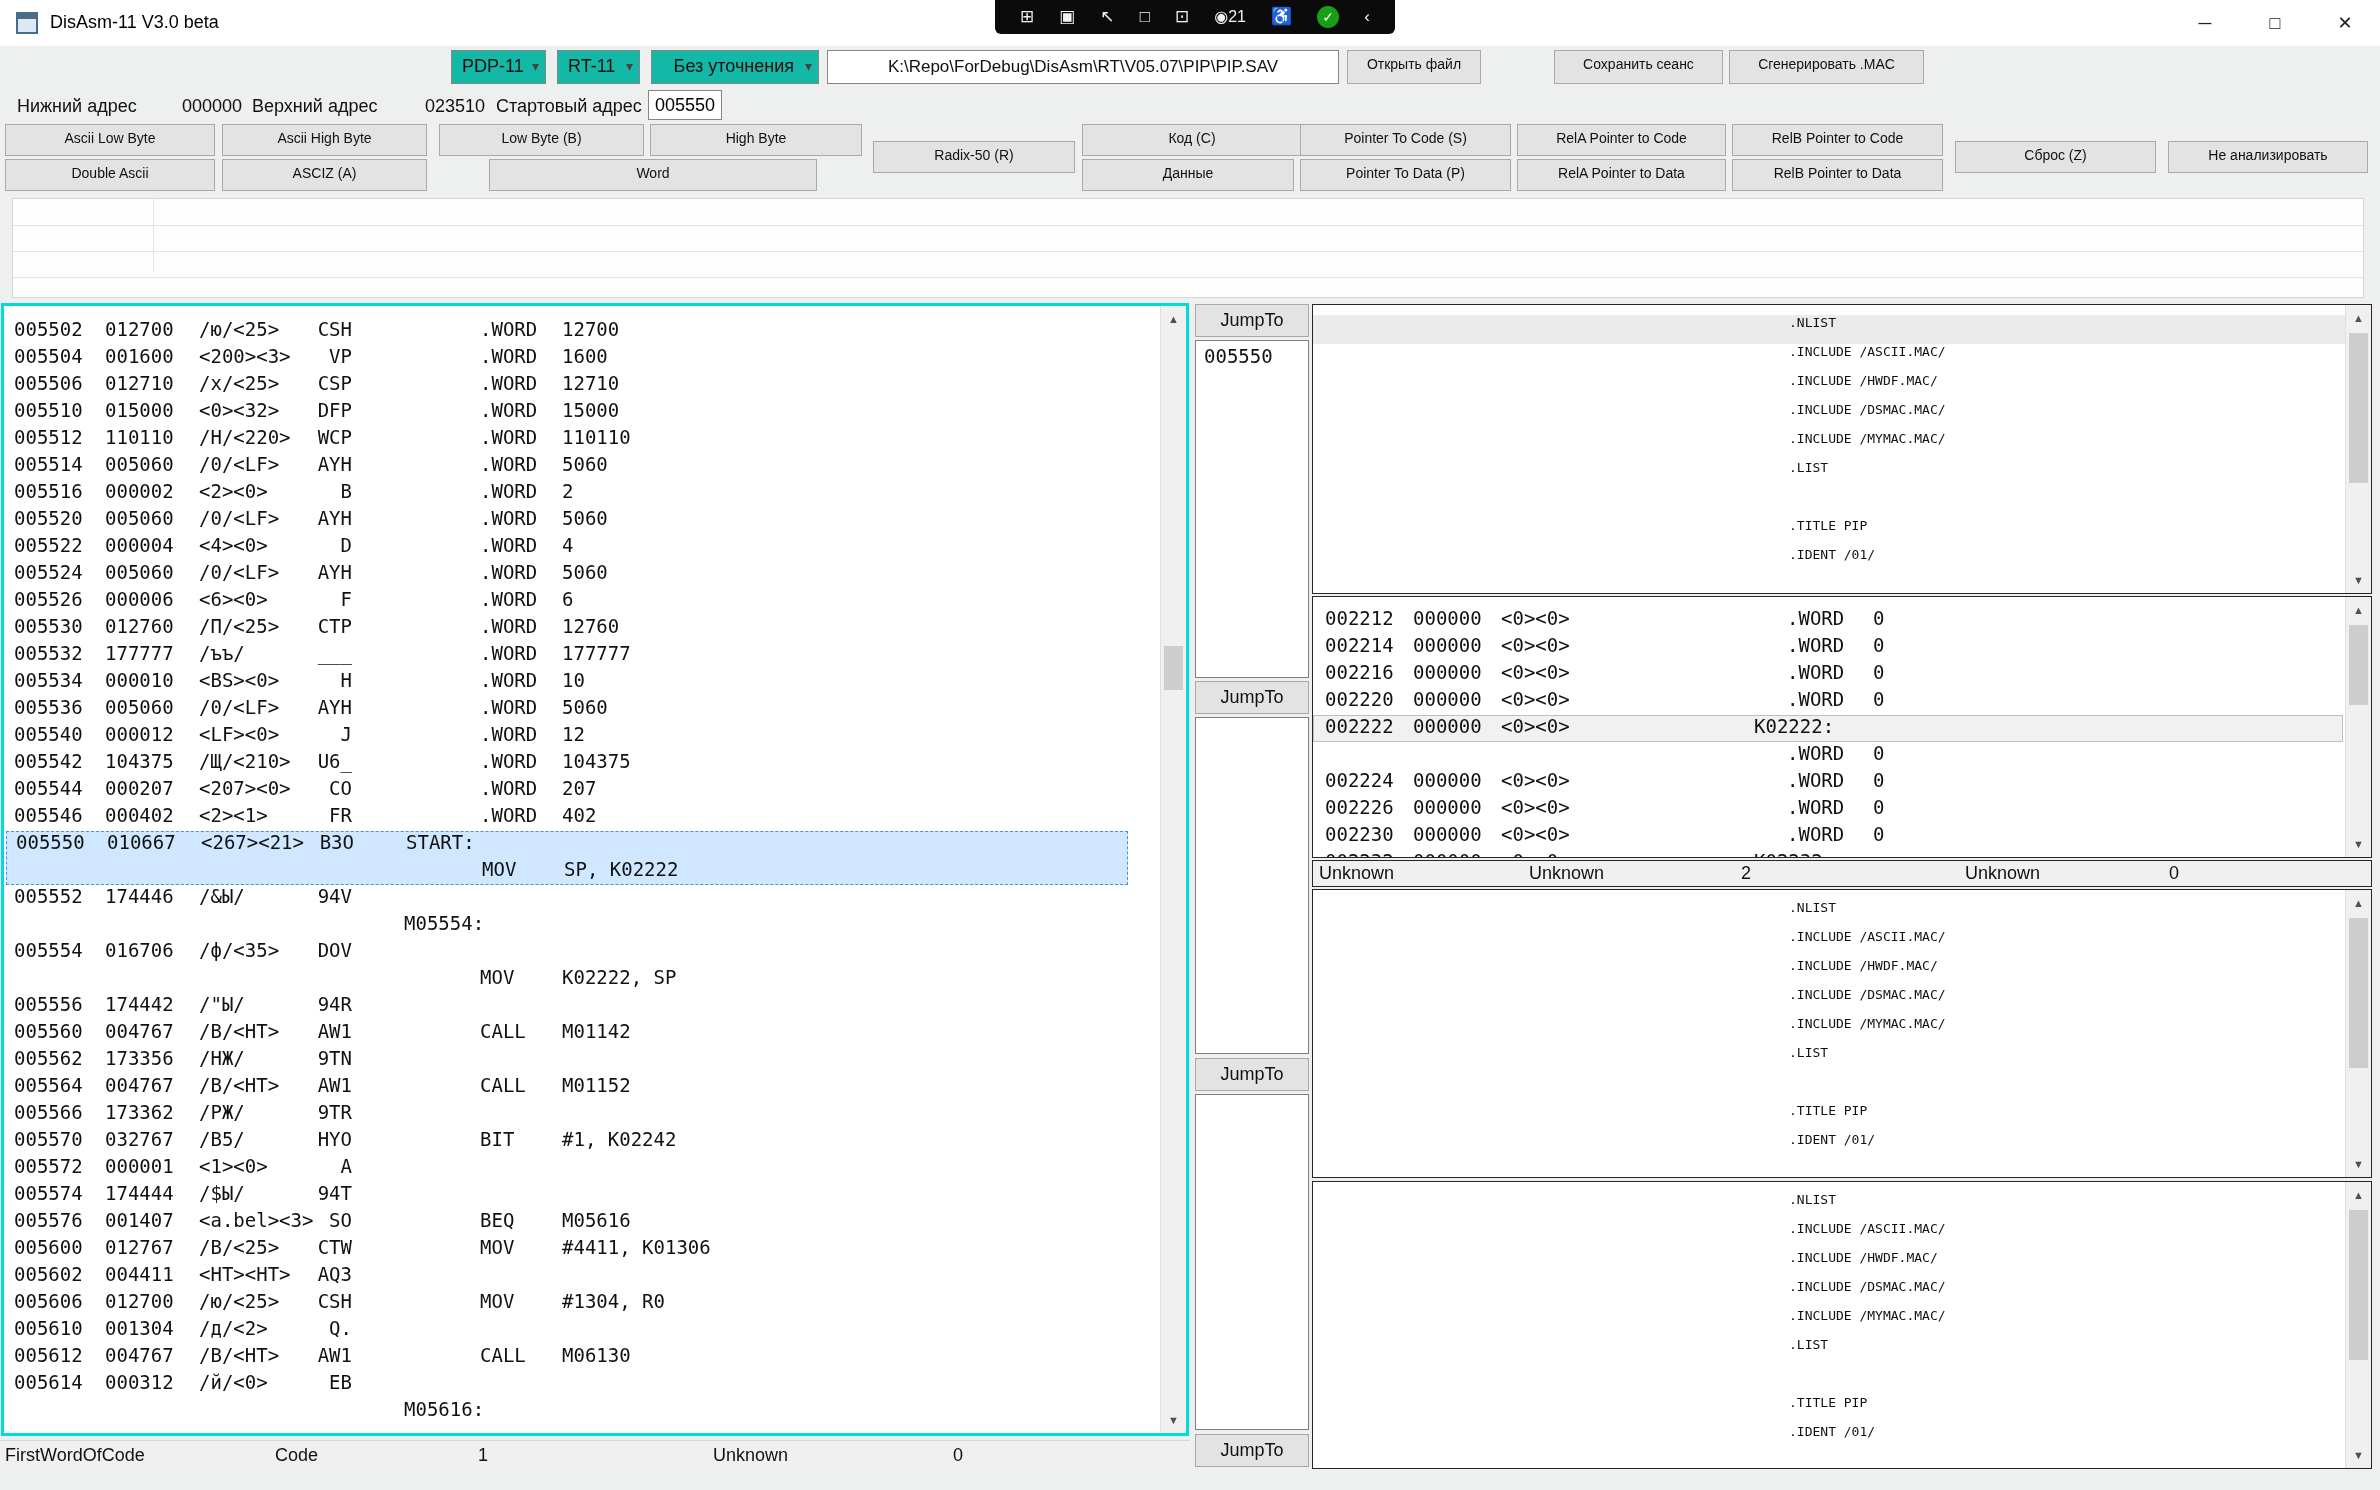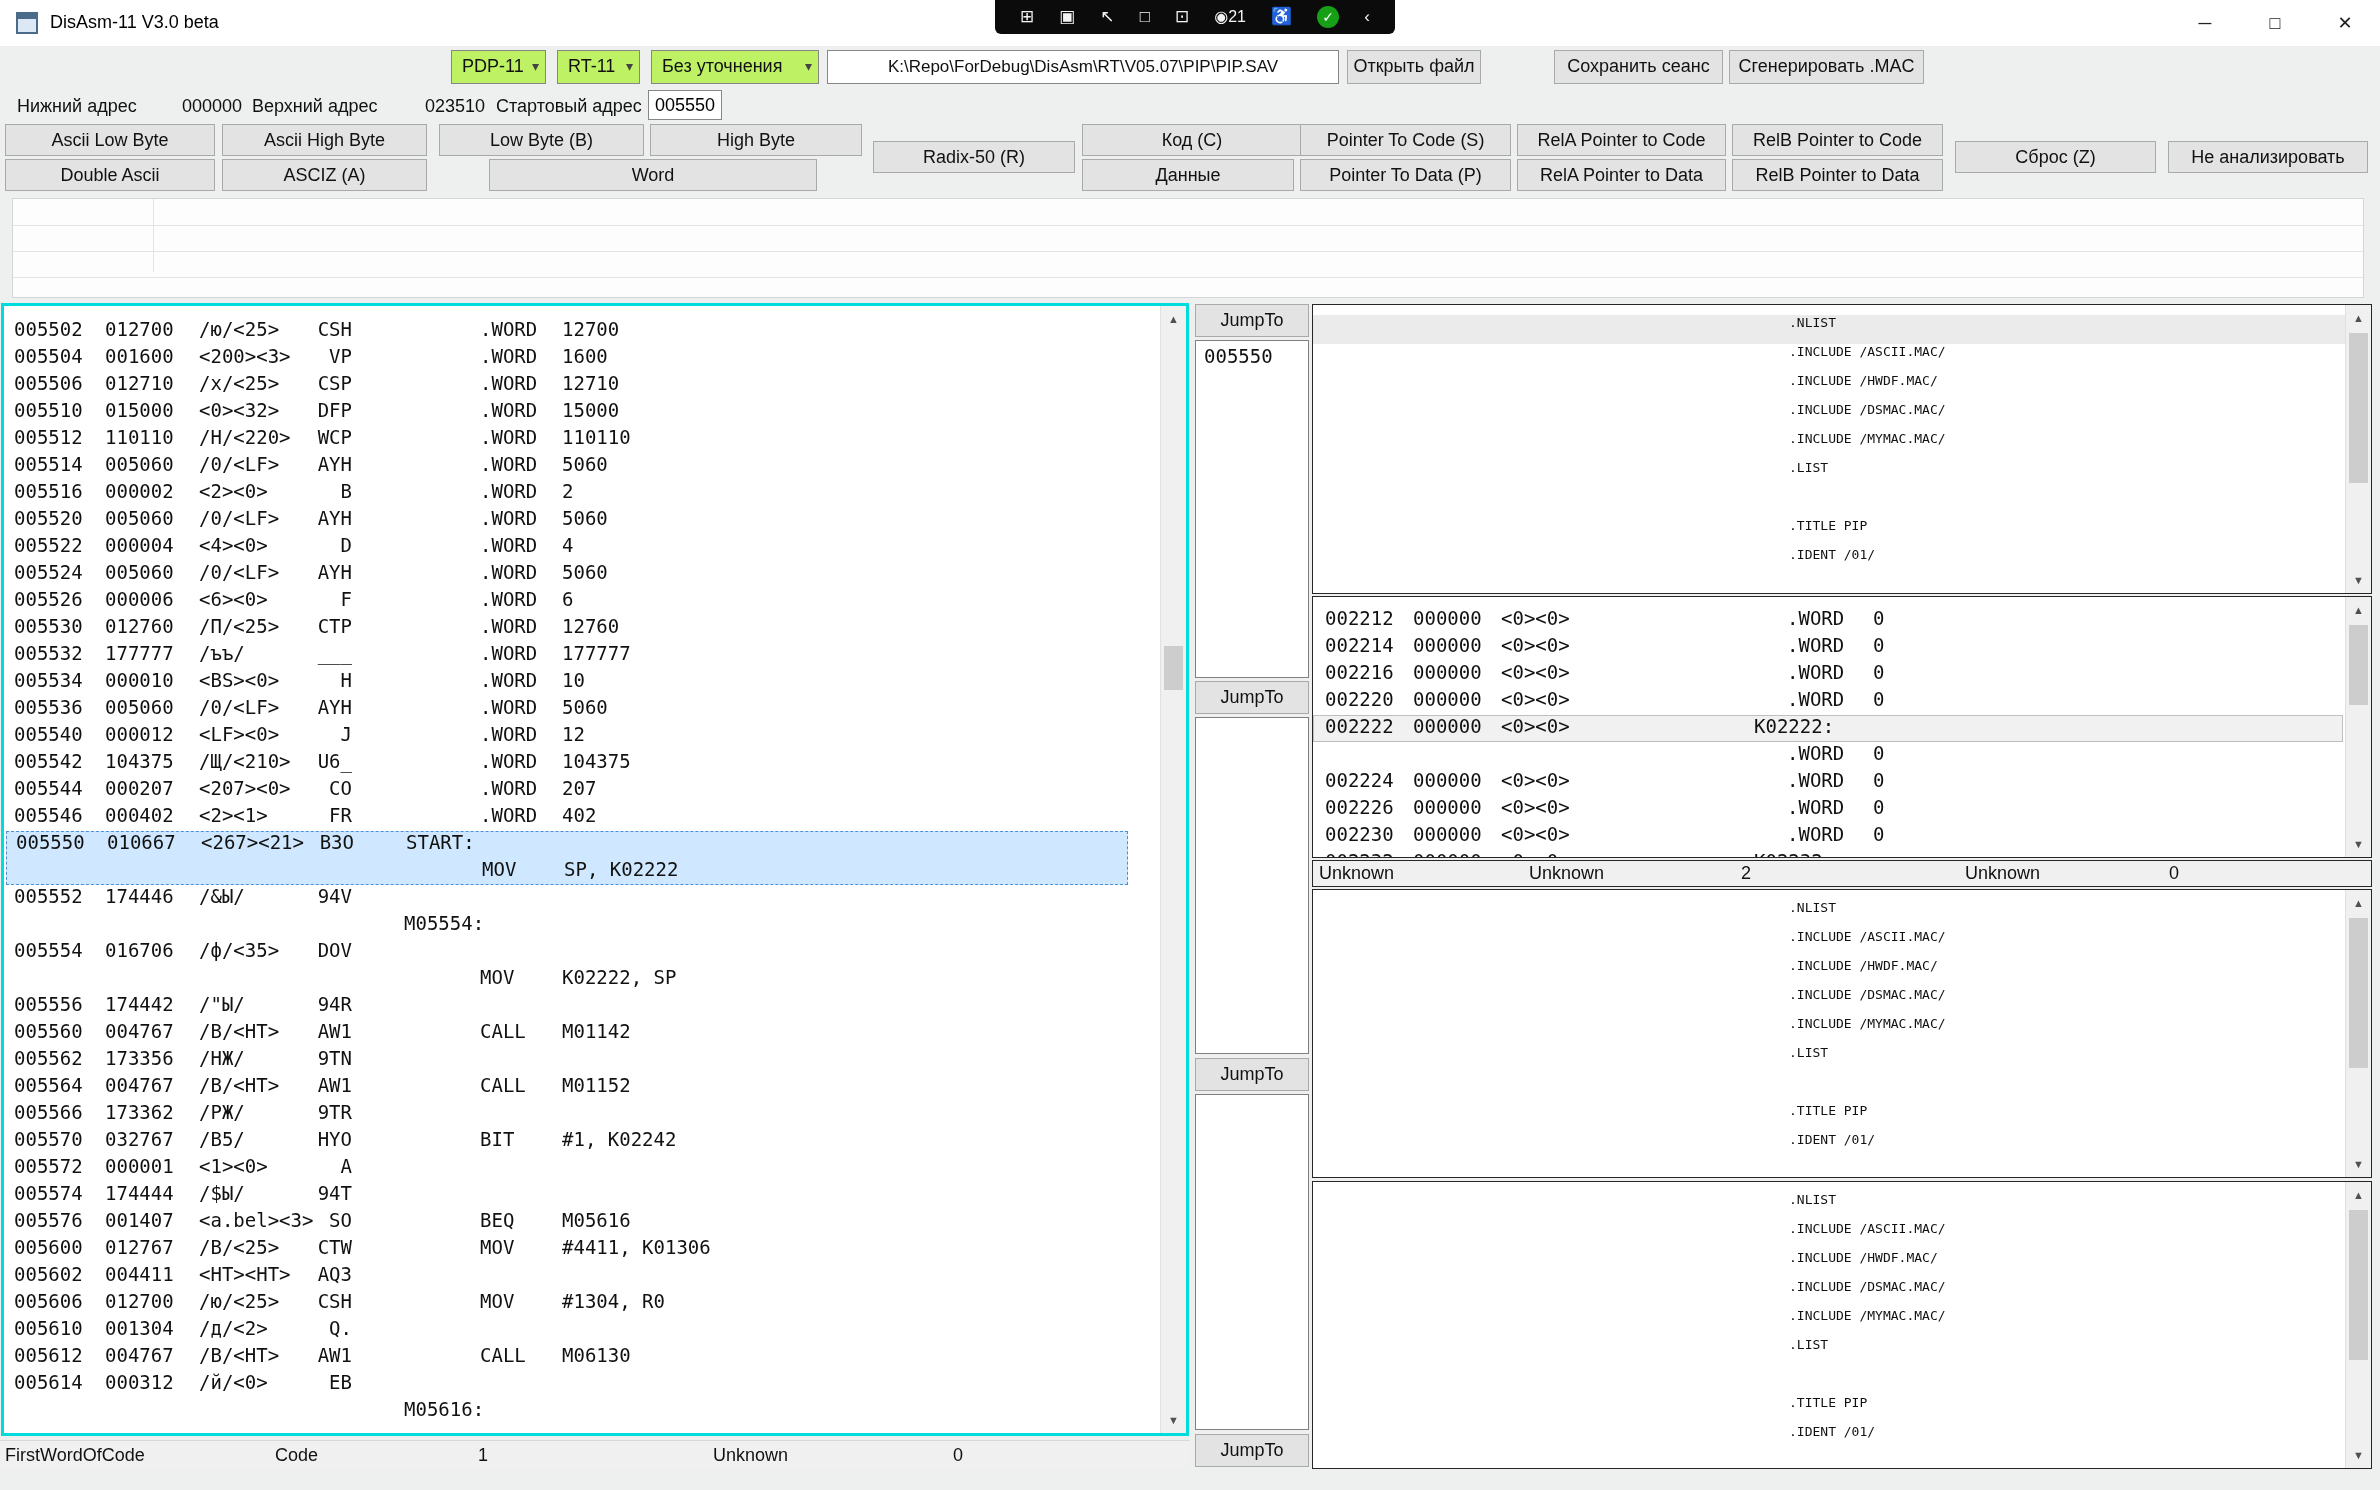--- a/index.html
+++ b/index.html
@@ -12,23 +12,23 @@
   #app-icon::before{content:"";position:absolute;left:0;top:0;right:0;height:5px;background:#4a6b8a;}
   #title-text{position:absolute;left:50px;top:12px;font-size:18px;color:#000;}
   .winbtn{position:absolute;top:0;width:70px;height:46px;text-align:center;line-height:46px;font-size:18px;color:#222;cursor:default;}
   #btn-min{right:140px;} #btn-max{right:70px;} #btn-close{right:0;}
   #capturebar{position:absolute;left:995px;top:0;width:400px;height:34px;background:#0b0b0b;display:flex;align-items:center;justify-content:space-evenly;border-radius:0 0 6px 6px;}
   .cap{color:#f2f2f2;font-size:17px;line-height:34px;}
   .cap.rec span{color:#f2f2f2;font-size:16px;}
   .cap.chk{background:#17a017;color:#fff;width:22px;height:22px;border-radius:50%;line-height:22px;text-align:center;font-size:14px;}
 
   
-  .select{position:absolute;top:50px;height:34px;background:#bef264;border:1px solid #868686;font-size:18px;padding:5px 24px 8px 10px;white-space:nowrap;}
+  .select{position:absolute;top:50px;height:34px;background:#14b8a6;border:1px solid #868686;font-size:18px;padding:5px 24px 8px 10px;white-space:nowrap;text-align:right;}
   .select .chev{position:absolute;right:6px;top:7px;font-size:14px;color:#444;}
-  .tbtn{position:absolute;height:32px;background:#e3e3e3;border:1px solid #a9a9a9;font-size:18px;text-align:center;padding-top:5px;white-space:nowrap;overflow:hidden;}
+  .tbtn{position:absolute;height:32px;background:#e3e3e3;border:1px solid #a9a9a9;font-size:14px;text-align:center;padding-top:5px;white-space:nowrap;overflow:hidden;}
   #file-path{position:absolute;left:827px;top:50px;width:512px;height:34px;background:#fff;border:1px solid #868686;font-size:17px;text-align:center;font-family:"Liberation Sans",sans-serif;color:#111;}
   #btn-open{left:1347px;top:50px;width:134px;height:34px;}
   #btn-save{left:1554px;top:50px;width:169px;height:34px;}
   #btn-gen{left:1729px;top:50px;width:195px;height:34px;}
 
   .addr-label{position:absolute;top:96px;font-size:18px;color:#111;}
   .addr-value{position:absolute;top:96px;font-size:18px;color:#111;}
   #start-input{position:absolute;left:648px;top:90px;width:74px;height:30px;border:1px solid #868686;background:#fff;font-size:18px;text-align:center;font-family:"Liberation Sans",sans-serif;}
 
   

